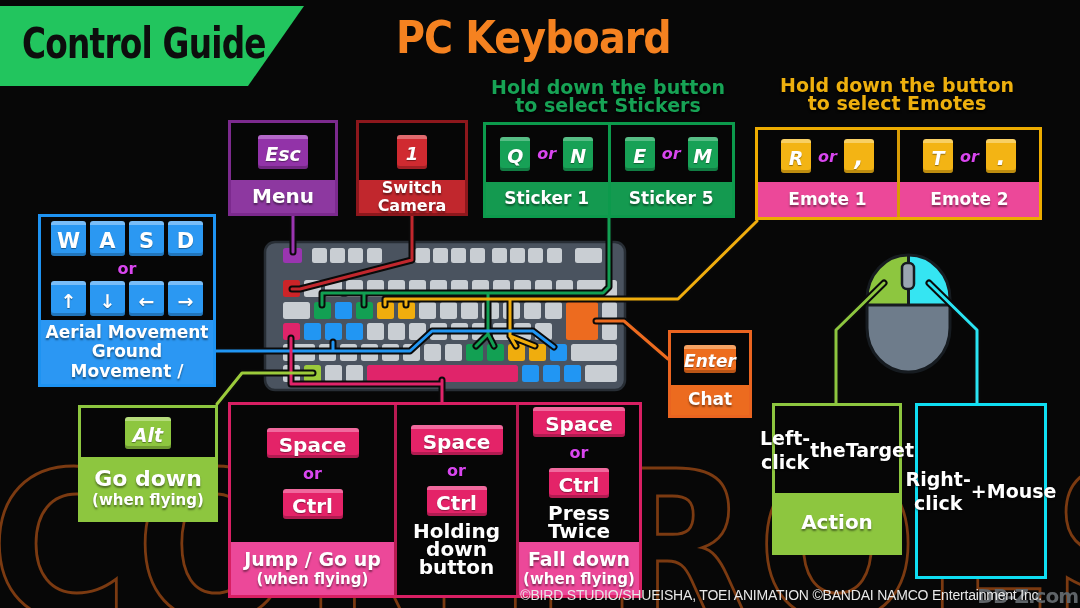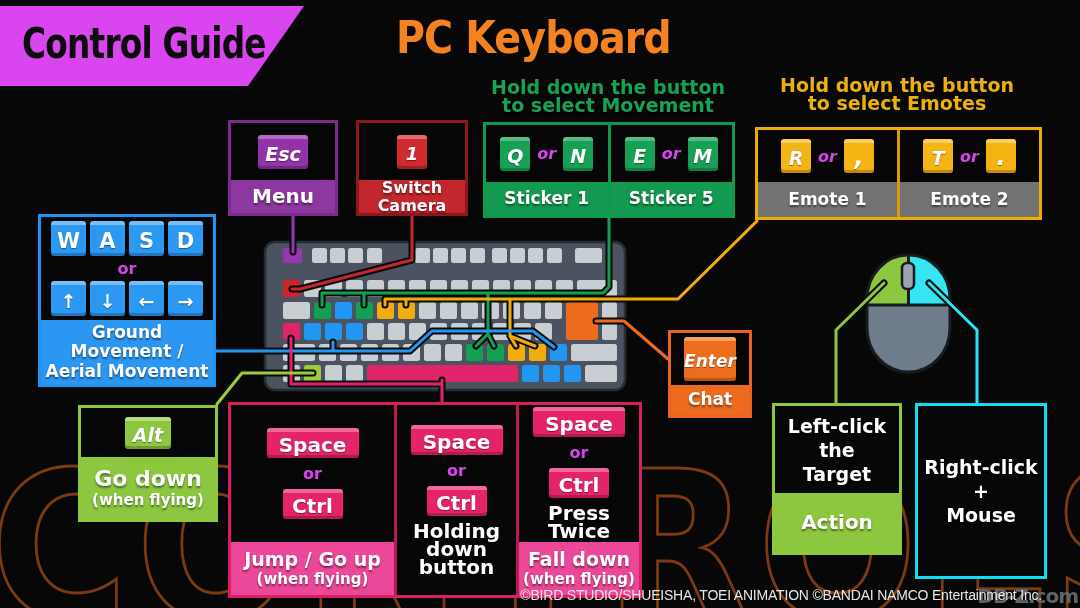--- a/index.html
+++ b/index.html
@@ -8,21 +8,21 @@
   *{box-sizing:border-box;}
 
   
   .bg-word{position:absolute;left:-10px;top:428px;font-size:205px;font-weight:bold;
            letter-spacing:8px;white-space:nowrap;color:transparent;
            -webkit-text-stroke:3px #7b3a11;transform:scaleX(.92);transform-origin:left top;z-index:0;}
 
   .illus{position:absolute;left:0;top:0;z-index:1;}
 
   
-  .banner{position:absolute;left:0;top:6px;width:304px;height:80px;background:#d946ef;z-index:3;
+  .banner{position:absolute;left:0;top:6px;width:304px;height:80px;background:#22c55e;z-index:3;
           clip-path:polygon(0 0,100% 0,calc(100% - 56px) 100%,0 100%);text-align:right;}
   .banner-title{position:absolute;left:22px;top:13px;font-size:42px;color:#0d0d0d;
                 letter-spacing:-1px;transform:scaleX(.78);transform-origin:left top;white-space:nowrap;}
   .subtitle{position:absolute;left:396px;top:12px;font-size:44px;color:#f58220;z-index:3;
             letter-spacing:-1px;transform:scaleX(.9);transform-origin:left top;white-space:nowrap;}
 
   .hdr{position:absolute;width:300px;text-align:center;font-size:19px;line-height:18px;z-index:3;
        text-shadow:0 2px 2px rgba(0,0,0,.8);}
   .hdr span{display:block;}
   .hdr-stickers{left:458px;top:78px;color:#17a355;}
@@ -31,37 +31,37 @@
   
   .kbox{position:absolute;border:3px solid;background:#060606;display:flex;z-index:2;}
   .cell{flex:1;display:flex;flex-direction:column;min-width:0;}
   .keys{flex:1;display:flex;align-items:center;justify-content:center;gap:7px;font-style:italic;}
   .stack{flex:1;display:flex;flex-direction:column;align-items:center;justify-content:center;gap:6px;}
   .strip{display:flex;flex-direction:column;align-items:center;justify-content:center;
          color:#fff;text-align:center;line-height:1.12;}
   .strip span{display:block;}
   .or{color:#d946ef;font-size:16px;text-shadow:0 1px 1px rgba(0,0,0,.5);}
   .note{color:#fff;font-size:20px;line-height:18px;text-align:center;text-shadow:0 1px 1px rgba(0,0,0,.5);}
-  .desc{flex:1;display:flex;flex-direction:column;align-items:center;justify-content:center;
+  .desc{flex:1;display:flex;flex-direction:row;align-items:center;justify-content:center;
         color:#fff;font-size:19px;line-height:24px;text-align:center;text-shadow:0 1px 2px rgba(0,0,0,.6);}
   .desc span{display:block;}
 
   .keycap{display:flex;align-items:center;justify-content:center;color:#fff;border-radius:3px;
           box-shadow:inset 0 -3px 0 rgba(0,0,0,.22);text-shadow:0 1px 1px rgba(0,0,0,.4);}
   .kc-low{align-items:flex-end;padding-bottom:2px;}
 
   
   .g-purple{border-color:#7c2a8e}.g-purple .strip{background:#8d38a0}
   .g-purple .keycap{background:#9233a8;border-top:4px solid #b468c8}
   .g-red{border-color:#8d171c}.g-red .strip{background:#c1272d}
   .g-red .keycap{background:#d02a30;border-top:4px solid #e16a6e}
   .g-green{border-color:#0c9a4c}.g-green .strip{background:#149a50}
   .g-green .keycap{background:#17a156;border-top:4px solid #57bd85}
   .g-green .cell+.cell{border-left:3px solid #0c9a4c}
-  .g-yellow{border-color:#edac00}.g-yellow .strip{background:#737373}
+  .g-yellow{border-color:#edac00}.g-yellow .strip{background:#ec4899}
   .g-yellow .keycap{background:#f3b414;border-top:4px solid #f8d064}
   .g-yellow .cell+.cell{border-left:3px solid #d99c05}
   .g-blue{border-color:#1e93f2}.g-blue .strip{background:#2b97f3}
   .g-blue .keycap{background:#2b98f2;border-top:4px solid #79bdf8}
   .g-lgreen{border-color:#8dc63f}.g-lgreen .strip{background:#8dc63f}
   .g-lgreen .keycap{background:#8dc63f;border-top:4px solid #b6dc7c}
   .g-pink{border-color:#d81f63}.g-pink .strip{background:#ec4899}
   .g-pink .keycap{background:#e42368;border-top:4px solid #f0699d}
   .g-pink .cell+.cell{border-left:3px solid #b81a52}
   .g-orange{border-color:#ea6420}.g-orange .strip{background:#ec6b1f}
@@ -71,21 +71,21 @@
   
   .kc-esc{width:50px;height:34px;font-size:19px}
   .kc-one{width:30px;height:34px;font-size:18px}
   .kc-letter{width:30px;height:34px;font-size:19px}
   .kc-glyph{width:30px;height:34px;font-size:24px}
   .kc-wasd{width:35px;height:35px;font-size:21px}
   .kc-arrow{width:35px;height:35px;font-size:19px}
   .kc-alt{width:46px;height:32px;font-size:19px}
   .kc-space{width:92px;height:30px;font-size:20px}
   .kc-ctrl{width:60px;height:30px;font-size:20px}
-  .kc-enter{width:52px;height:44px;font-size:17px}
+  .kc-enter{width:52px;height:28px;font-size:17px}
 
   .wasd-area{flex:1;display:flex;flex-direction:column;align-items:center;justify-content:center;gap:3px;}
   .wasd-row{display:flex;gap:4px;}
 
   
   .s-menu{height:33px;font-size:20px}
   .s-switch{height:33px;font-size:16px}
   .s-sticker{height:33px;font-size:17px}
   .s-emote{height:35px;font-size:17px}
   .s-move{height:64px;font-size:17px}
@@ -230,21 +230,21 @@
       </g>
   </svg>
 
   <div class="banner">
     <div class="banner-title">Control Guide</div>
   </div>
   <div class="subtitle">PC Keyboard</div>
 
   <div class="hdr hdr-stickers">
     <span>Hold down the button</span>
-    <span>to select Movement</span>
+    <span>to select Stickers</span>
   </div>
   <div class="hdr hdr-emotes">
     <span>Hold down the button</span>
     <span>to select Emotes</span>
   </div>
 
   <div class="kbox g-purple" style="left:228px;top:120px;width:110px;height:96px">
     <div class="cell">
       <div class="keys">
           <span class="keycap kc-esc">Esc</span>
@@ -311,22 +311,22 @@
         </div>
         <span class="or">or</span>
         <div class="wasd-row">
           <span class="keycap kc-arrow">↑</span>
           <span class="keycap kc-arrow">↓</span>
           <span class="keycap kc-arrow">←</span>
           <span class="keycap kc-arrow">→</span>
         </div>
       </div>
       <div class="strip s-move">
+        <span>Aerial Movement</span>
         <span>Ground Movement /</span>
-        <span>Aerial Movement</span>
       </div>
     </div>
   </div>
 
   <div class="kbox g-lgreen" style="left:78px;top:405px;width:140px;height:117px">
     <div class="cell">
       <div class="keys">
           <span class="keycap kc-alt">Alt</span>
         </div>
       <div class="strip s-alt">

